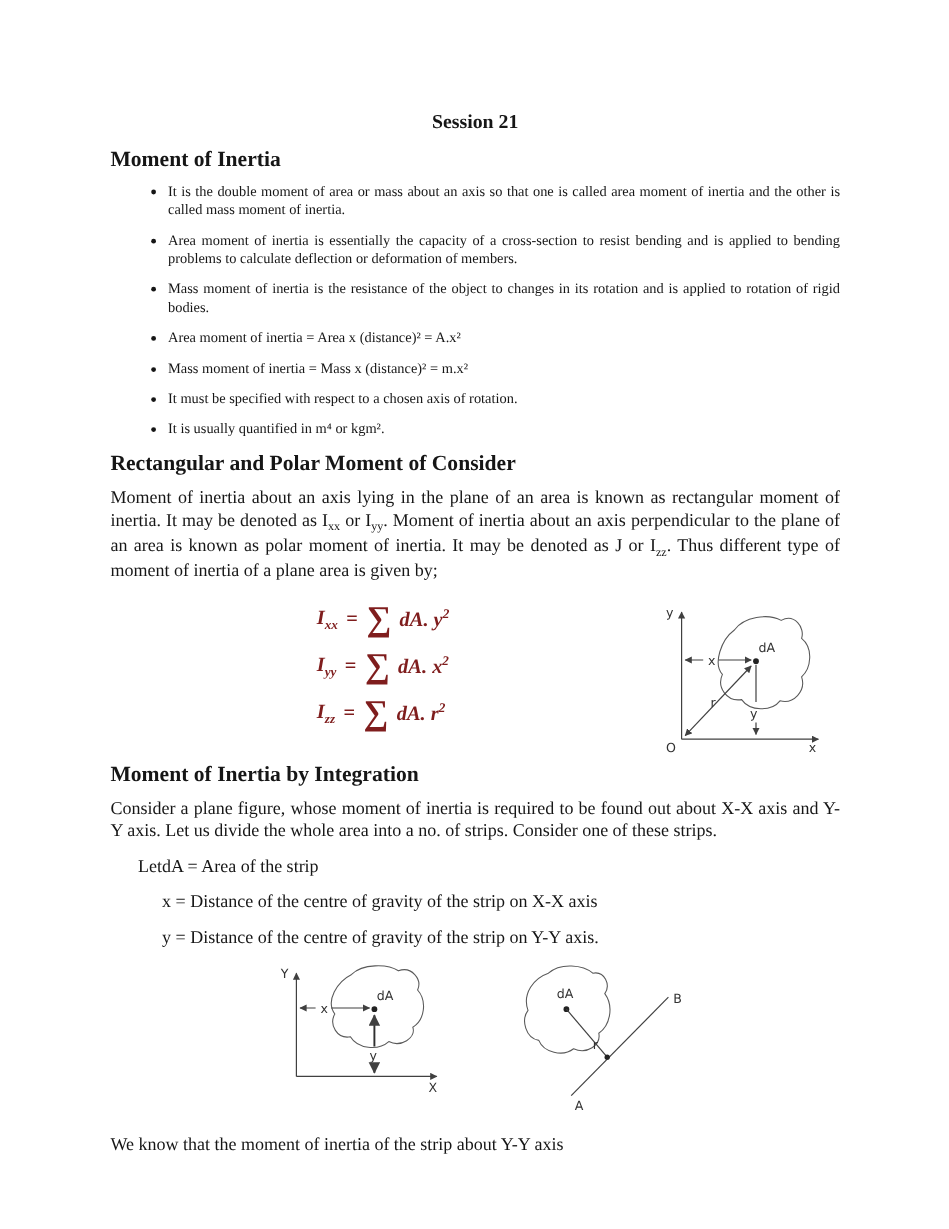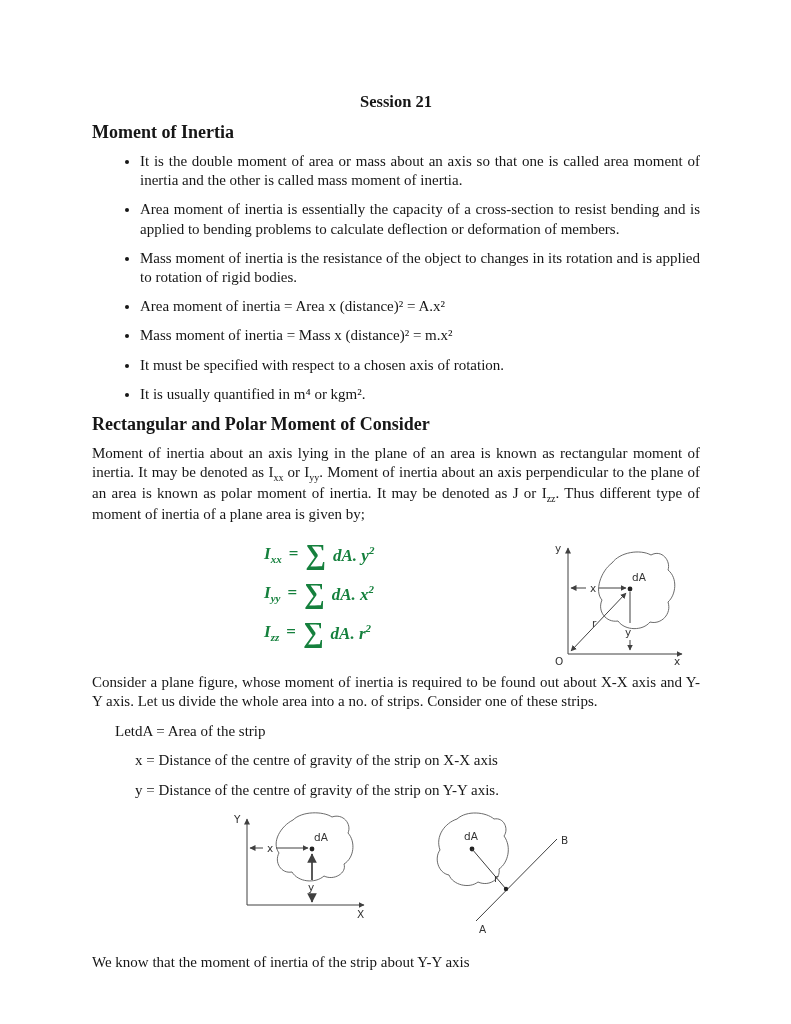--- a/index.html
+++ b/index.html
@@ -23,40 +23,40 @@
   .heading{
     font-size:18px;font-weight:bold;
     margin:0 0 9px 0;
   }
   .bullets{
     margin:0 0 4px 0;
     padding:0 0 0 48px;
     list-style:disc;
   }
   .bullets li{
-    font-size:15px;line-height:1.28;
+    font-size:12px;line-height:1.28;
     text-align:justify;
     margin:0 0 10px 0;
   }
   .para{
     font-size:15px;line-height:1.3;
     text-align:justify;
     margin:0 0 10px 0;
   }
   .para sub{font-size:10px;}
   .formula-row{
     display:flex;align-items:flex-start;
     margin:2px 0 6px 0;
   }
   .formulas{margin-left:172px;}
   .formula{
     display:flex;align-items:center;
     height:39px;
     font-size:17px;font-weight:bold;font-style:italic;
-    color:#15803d;
+    color:#7f1d1d;
   }
   .formula .f-lhs sub{font-size:11px;font-style:italic;}
   .formula .f-eq{margin:0 7px;font-style:normal;}
   .formula .f-sum{
     font-size:29px;font-weight:bold;font-style:normal;
     margin:0 7px 0 0;line-height:1;
   }
   .formula .f-body sup{font-size:11px;}
   .diagram-top{margin-left:auto;margin-top:2px;}
   .let-row{
@@ -152,20 +152,21 @@
       <text x="40" y="55">x</text>
       <line class="stroke" x1="49" y1="51" x2="76" y2="51" marker-end="url(#a1)"></line>
       <line class="stroke" x1="80" y1="55" x2="80" y2="86"></line>
       <text x="75" y="99">y</text>
       <line class="stroke" x1="80" y1="103" x2="80" y2="113" marker-end="url(#a1)"></line>
       <line class="stroke" x1="21" y1="114" x2="76" y2="56" marker-end="url(#a1)" marker-start="url(#a1s)"></line>
       <text x="42" y="90">r</text>
     </svg>
   </div>
 
+  <h2 class="heading">Moment of Inertia by Integration</h2>
 
   <p class="para">Consider a plane figure, whose moment of inertia is required to be found out about X-X axis and Y-Y axis. Let us divide the whole area into a no. of strips. Consider one of these strips.</p>
 
   <div class="let-row">
     <span class="let-word">Let</span>
     <span>dA = Area of the strip</span>
   </div>
   <div class="definition">x = Distance of the centre of gravity of the strip on X-X axis</div>
   <div class="definition">y = Distance of the centre of gravity of the strip on Y-Y axis.</div>
 

